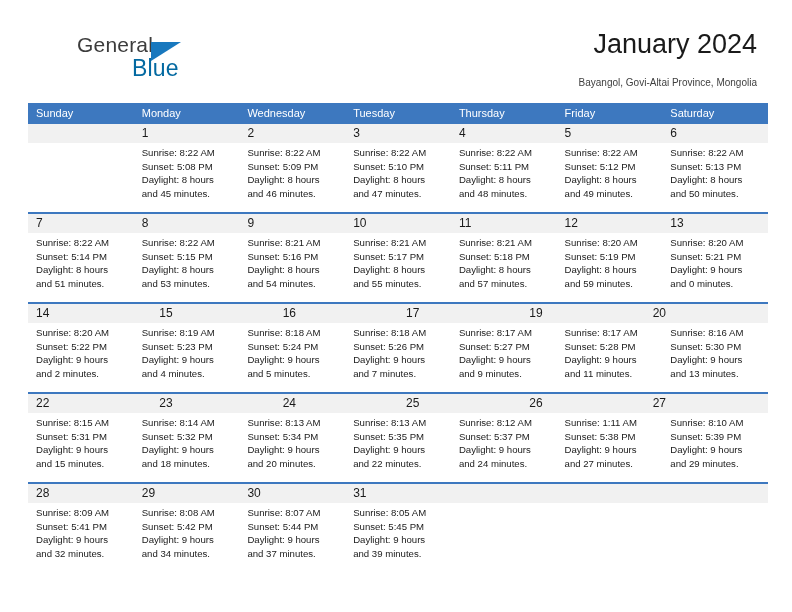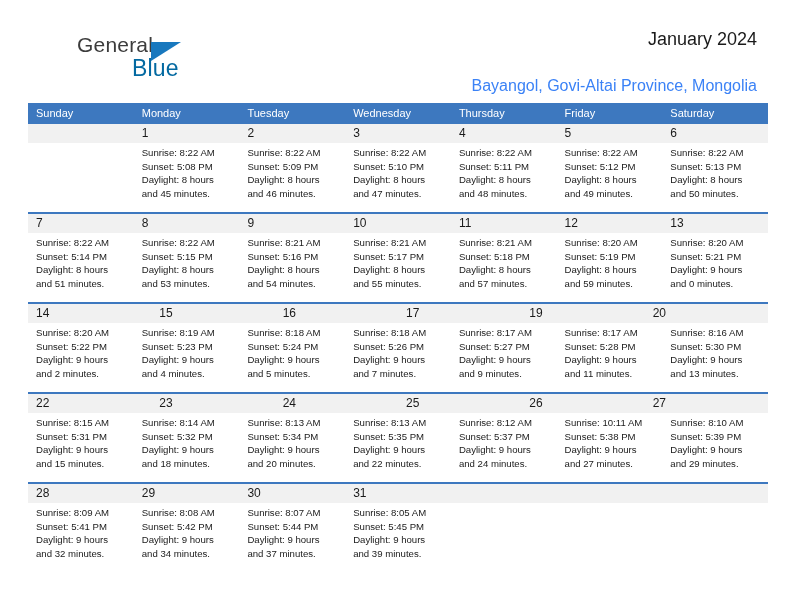--- a/index.html
+++ b/index.html
@@ -56,31 +56,31 @@
     top: 22px;
     font-size: 23px;
     letter-spacing: 0.2px;
     color: #0369a1;
     font-family: "Liberation Sans", sans-serif;
   }
   .title {
     position: absolute;
     right: 35px;
     top: 29px;
-    font-size: 18px;
+    font-size: 27px;
     color: #1a1a1a;
     text-align: right;
     white-space: nowrap;
   }
   .subtitle {
     position: absolute;
     right: 35px;
     top: 77px;
-    font-size: 16px;
-    color: #3b82f6;
+    font-size: 10px;
+    color: #404040;
     text-align: right;
     white-space: nowrap;
   }
 
   
   .calendar {
     position: absolute;
     left: 28px;
     top: 103px;
     width: 740px;
@@ -145,22 +145,22 @@
     <span class="logo-blue">Blue</span>
   </div>
   <div class="title">January 2024</div>
   <div class="subtitle">Bayangol, Govi-Altai Province, Mongolia</div>
 </div>
 
 <div class="calendar">
   <div class="weekdays" id="weekday-row">
       <div class="weekday">Sunday</div>
       <div class="weekday">Monday</div>
+      <div class="weekday">Wednesday</div>
       <div class="weekday">Tuesday</div>
-      <div class="weekday">Wednesday</div>
       <div class="weekday">Thursday</div>
       <div class="weekday">Friday</div>
       <div class="weekday">Saturday</div>
     </div>
   <div id="weeks-container">
       <div class="week">
         <div class="week-numbers">
           <div class="daynum"></div>
           <div class="daynum">1</div>
           <div class="daynum">2</div>
@@ -352,21 +352,21 @@
             <div>Daylight: 9 hours</div>
             <div>and 22 minutes.</div>
           </div>
           <div class="daycell">
             <div>Sunrise: 8:12 AM</div>
             <div>Sunset: 5:37 PM</div>
             <div>Daylight: 9 hours</div>
             <div>and 24 minutes.</div>
           </div>
           <div class="daycell">
-            <div>Sunrise: 10:11 AM</div>
+            <div>Sunrise: 1:11 AM</div>
             <div>Sunset: 5:38 PM</div>
             <div>Daylight: 9 hours</div>
             <div>and 27 minutes.</div>
           </div>
           <div class="daycell">
             <div>Sunrise: 8:10 AM</div>
             <div>Sunset: 5:39 PM</div>
             <div>Daylight: 9 hours</div>
             <div>and 29 minutes.</div>
           </div>

